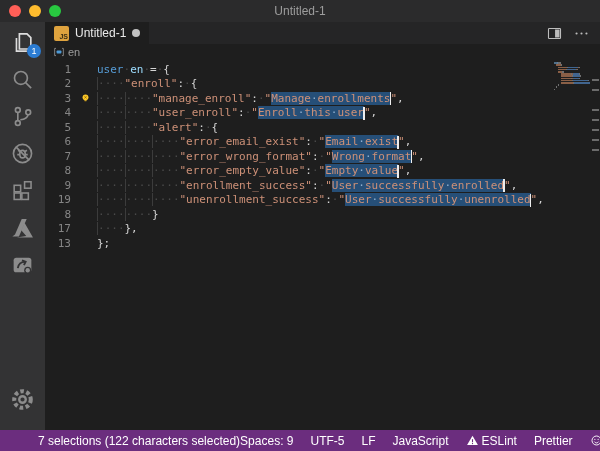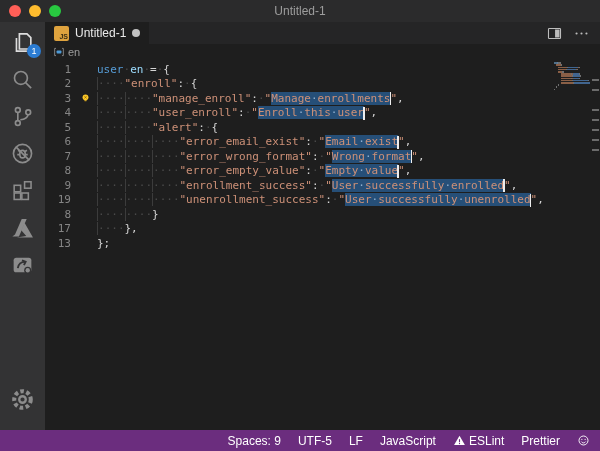--- a/index.html
+++ b/index.html
@@ -382,20 +382,21 @@
             <div class="ruler-mark" style="top: 60px;"></div>
             <div class="ruler-mark" style="top: 70px;"></div>
             <div class="ruler-mark" style="top: 80px;"></div>
             <div class="ruler-mark" style="top: 90px;"></div>
           </div>
       </div>
     </div>
   </div>
 
   <div class="statusbar">
+    <span class="sb-item">7 selections (122 characters selected)</span>
     <div class="sb-right" id="sb-right">
         <span class="sb-item">
           <span>Spaces: 9</span>
         </span>
         <span class="sb-item">
           <span>UTF-5</span>
         </span>
         <span class="sb-item">
           <span>LF</span>
         </span>

